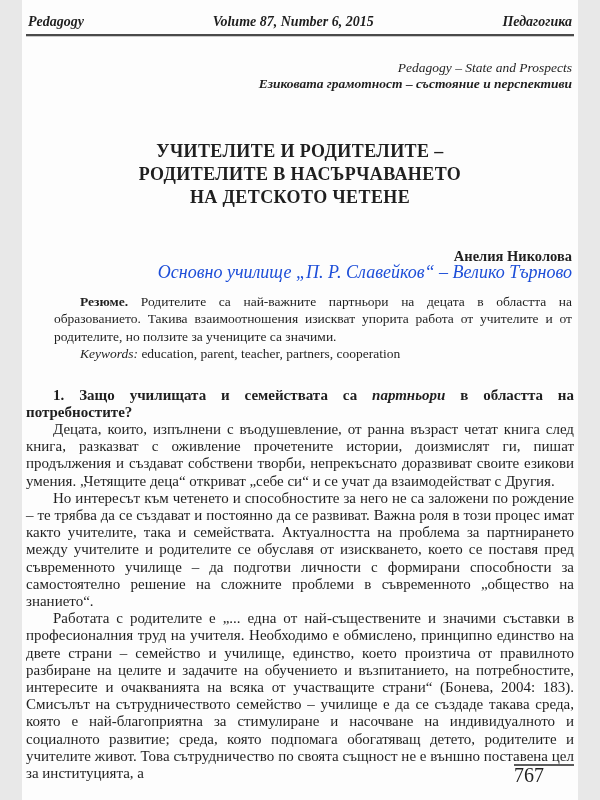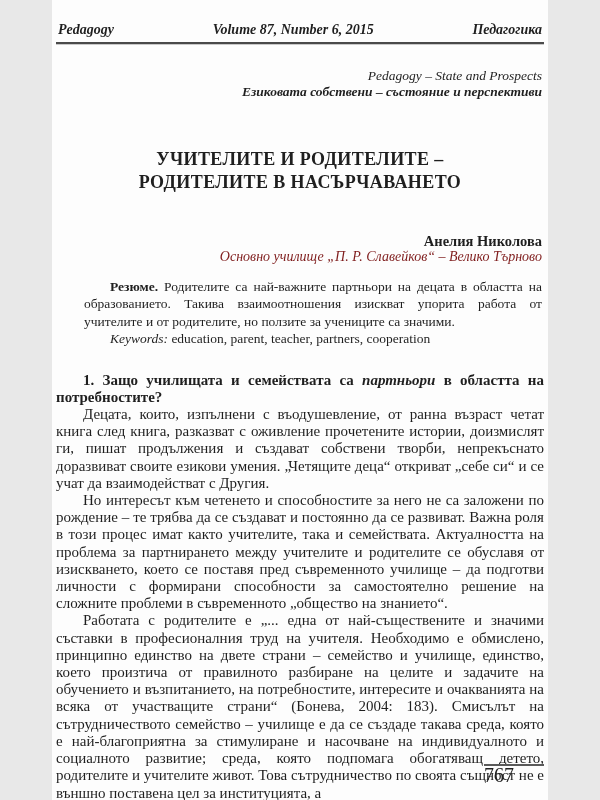--- a/index.html
+++ b/index.html
@@ -1,25 +1,25 @@
 <!DOCTYPE html>
 <html lang="bg"><head>
 <meta charset="utf-8">
 <style>
   html,body{margin:0;padding:0;background:#e8e8e8;}
   .page{
     position:relative;
-    width:496px;height:800px;
+    width:556px;height:800px;
     margin:0 auto;
     background:#fdfdfd;
     color:#1f1f1f;
     font-family:"Liberation Serif","DejaVu Serif",serif;
     overflow:hidden;
     box-sizing:border-box;
-    padding:21px 4px 0 4px;
+    padding:13px 4px 0 4px;
   }
   
   .running-head{
     display:flex;justify-content:space-between;align-items:baseline;
     font-size:14px;font-weight:bold;font-style:italic;
     padding:1px 2px 4px 2px;
     border-bottom:2px solid #4a4a4a;
     box-shadow:0 1px 0 #c9c9c9;
   }
   .running-head .mid{flex:1;text-align:center;}
@@ -38,21 +38,21 @@
     margin-top:49px;
     text-align:center;
     font-weight:bold;
     font-size:18px;
     line-height:23px;
     letter-spacing:.4px;
   }
   
   .author-block{margin-top:39px;text-align:right;padding-right:2px;}
   .author-name{font-weight:bold;font-size:14.5px;line-height:16px;}
-  .affiliation{font-style:italic;font-size:14px;line-height:14px;margin-top:1px;color:#7f1d1d;}
+  .affiliation{font-style:italic;font-size:18px;line-height:14px;margin-top:1px;color:#1d4ed8;}
   
   .abstract{
     margin:14px 2px 0 28px;
     font-size:13.5px;
     line-height:17.4px;
     text-align:justify;
     text-indent:26px;
   }
   .abstract .label{font-weight:bold;}
   .keywords{
@@ -107,26 +107,27 @@
 <div class="page">
 
   <div class="running-head">
     <span>Pedagogy</span>
     <span class="mid">Volume 87, Number 6, 2015</span>
     <span>Педагогика</span>
   </div>
 
   <div class="section-banner">
     <div class="l1">Pedagogy – State and Prospects</div>
-    <div class="l2">Езиковата собствени – състояние и перспективи</div>
+    <div class="l2">Езиковата грамотност – състояние и перспективи</div>
   </div>
 
   <h1 class="article-title">
     <span style="display:block">УЧИТЕЛИТЕ И РОДИТЕЛИТЕ –</span>
     <span style="display:block">РОДИТЕЛИТЕ В НАСЪРЧАВАНЕТО</span>
+    <span style="display:block">НА ДЕТСКОТО ЧЕТЕНЕ</span>
   </h1>
 
   <div class="author-block">
     <div class="author-name">Анелия Николова</div>
     <div class="affiliation">Основно училище „П. Р. Славейков“ – Велико Търново</div>
   </div>
 
   <p class="abstract"><span class="label">Резюме.</span><span> Родителите са най-важните партньори на децата в областта на образованието. Такива взаимоотношения изискват упорита работа от учителите и от родителите, но ползите за учениците са значими.</span></p>
 
   <p class="keywords"><span class="label">Keywords:</span><span> education, parent, teacher, partners, cooperation</span></p>

